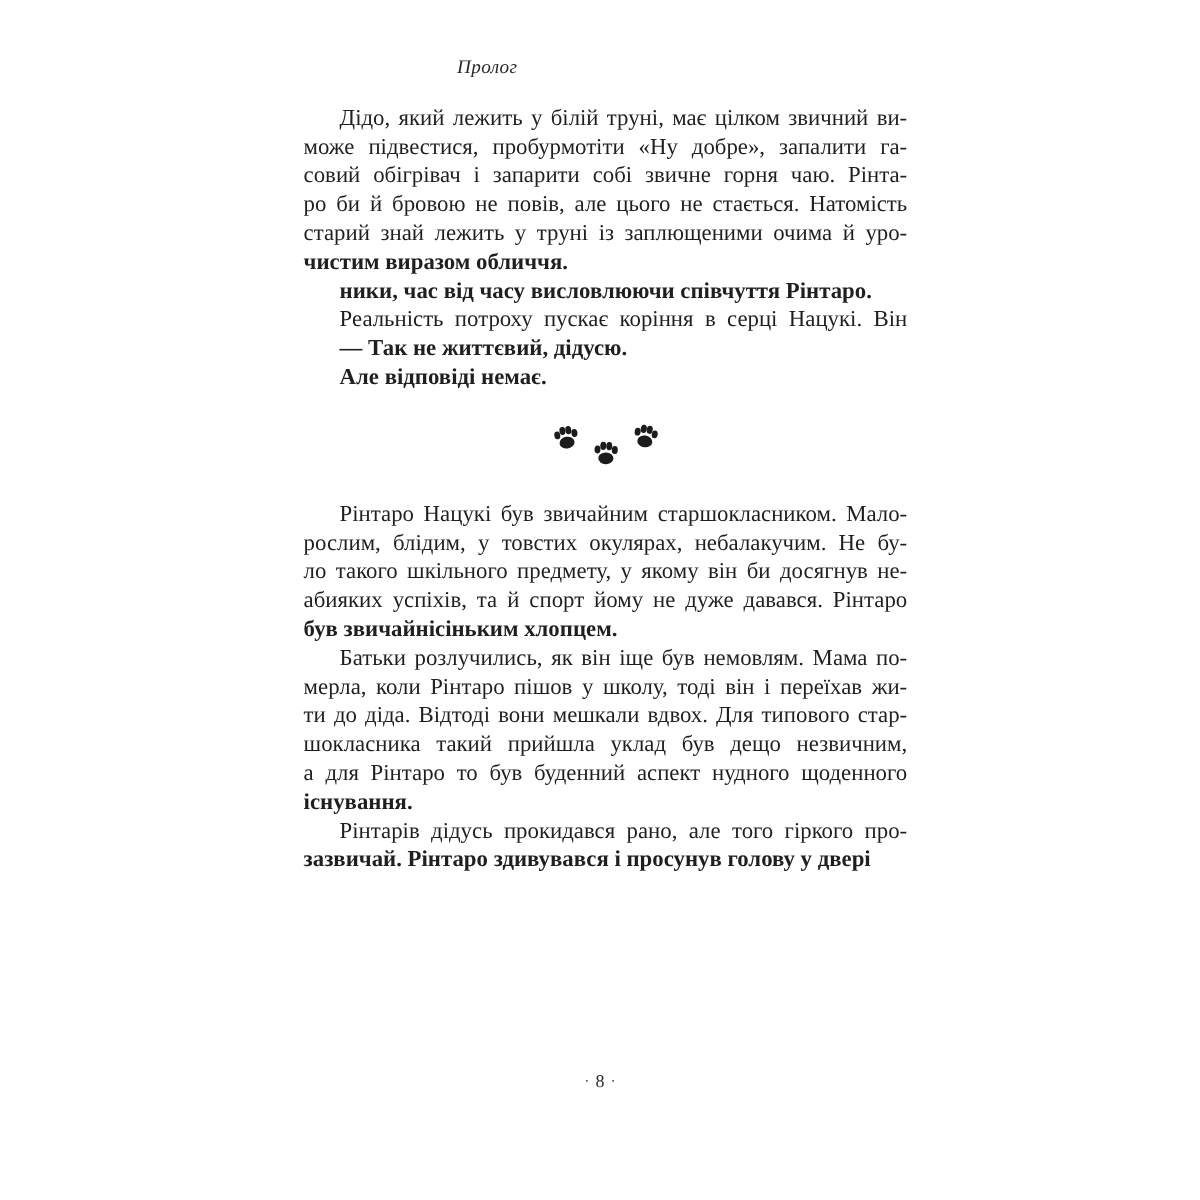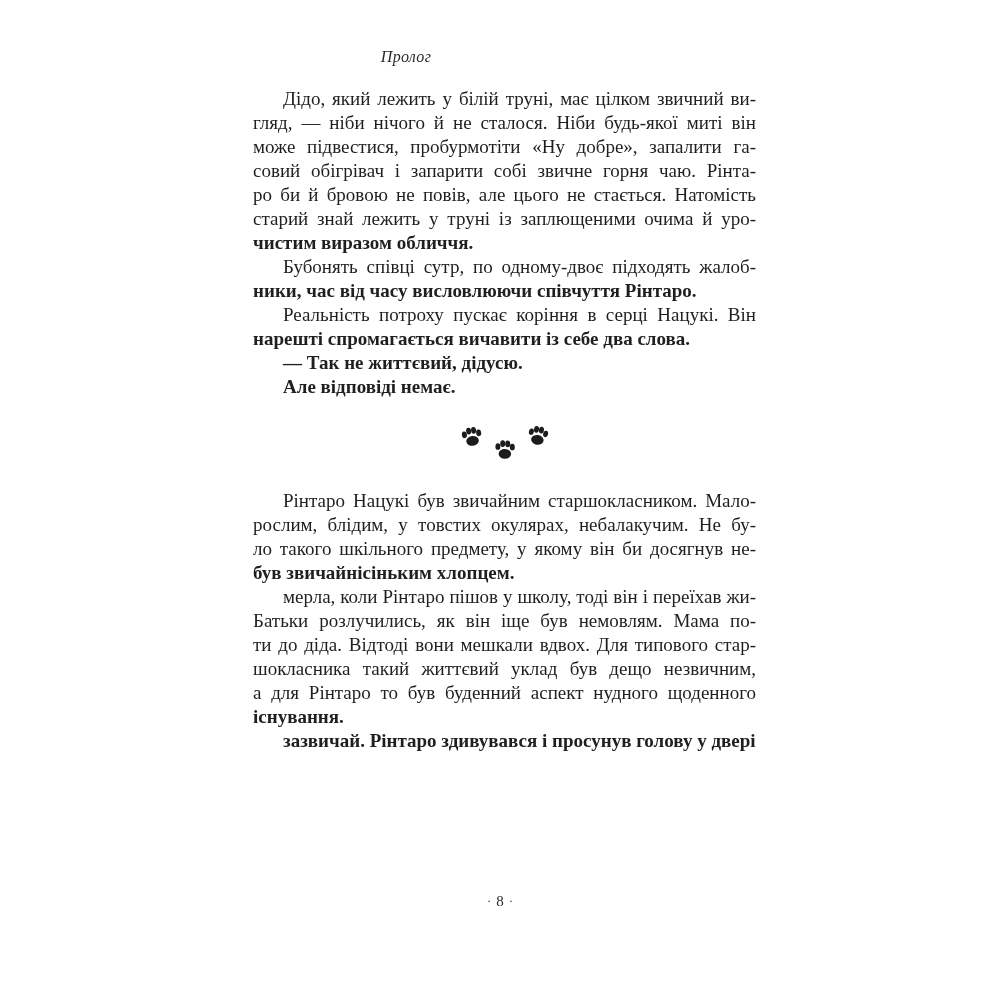--- a/index.html
+++ b/index.html
@@ -74,34 +74,31 @@
 </head>
 <body>
 
 <div class="chapter-header">Пролог</div>
 
 <div class="text-column">
 
   <section>
       <div class="paragraph">
         <div class="line">Дідо, який лежить у білій труні, має цілком звичний ви-</div>
-        <div class="line">гляд, — ніби нічого й не сталося. Ніби будь-якої миті він</div>
         <div class="line">може підвестися, пробурмотіти «Ну добре», запалити га-</div>
         <div class="line">совий обігрівач і запарити собі звичне горня чаю. Рінта-</div>
         <div class="line">ро би й бровою не повів, але цього не стається. Натомість</div>
         <div class="line">старий знай лежить у труні із заплющеними очима й уро-</div>
         <div class="line last">чистим виразом обличчя.</div>
       </div>
       <div class="paragraph">
-        <div class="line">Бубонять співці сутр, по одному-двоє підходять жалоб-</div>
         <div class="line last">ники, час від часу висловлюючи співчуття Рінтаро.</div>
       </div>
       <div class="paragraph">
         <div class="line">Реальність потроху пускає коріння в серці Нацукі. Він</div>
-        <div class="line last">нарешті спромагається вичавити із себе два слова.</div>
       </div>
       <div class="paragraph">
         <div class="line last">— Так не життєвий, дідусю.</div>
       </div>
       <div class="paragraph">
         <div class="line last">Але відповіді немає.</div>
       </div>
     </section>
 
   <div class="divider">
@@ -119,31 +116,33 @@
       <use href="#paw" transform="translate(52,26) rotate(2)"></use>
       <use href="#paw" transform="translate(85,12) rotate(9)"></use>
     </svg>
   </div>
 
   <section>
       <div class="paragraph">
         <div class="line">Рінтаро Нацукі був звичайним старшокласником. Мало-</div>
         <div class="line">рослим, блідим, у товстих окулярах, небалакучим. Не бу-</div>
         <div class="line">ло такого шкільного предмету, у якому він би досягнув не-</div>
+        <div class="line">абияких успіхів, та й спорт йому не дуже давався. Рінтаро</div>
         <div class="line last">був звичайнісіньким хлопцем.</div>
       </div>
       <div class="paragraph">
+        <div class="line">Батьки розлучились, як він іще був немовлям. Мама по-</div>
         <div class="line">мерла, коли Рінтаро пішов у школу, тоді він і переїхав жи-</div>
-        <div class="line">Батьки розлучились, як він іще був немовлям. Мама по-</div>
         <div class="line">ти до діда. Відтоді вони мешкали вдвох. Для типового стар-</div>
-        <div class="line">шокласника такий життєвий уклад був дещо незвичним,</div>
+        <div class="line">шокласника такий прийшла уклад був дещо незвичним,</div>
         <div class="line">а для Рінтаро то був буденний аспект нудного щоденного</div>
         <div class="line last">існування.</div>
       </div>
       <div class="paragraph">
+        <div class="line">Рінтарів дідусь прокидався рано, але того гіркого про-</div>
         <div class="line last">зазвичай. Рінтаро здивувався і просунув голову у двері</div>
       </div>
     </section>
 
 </div>
 
 <div class="folio">
   <span class="dot">·</span><span>8</span><span class="dot">·</span>
 </div>
 

